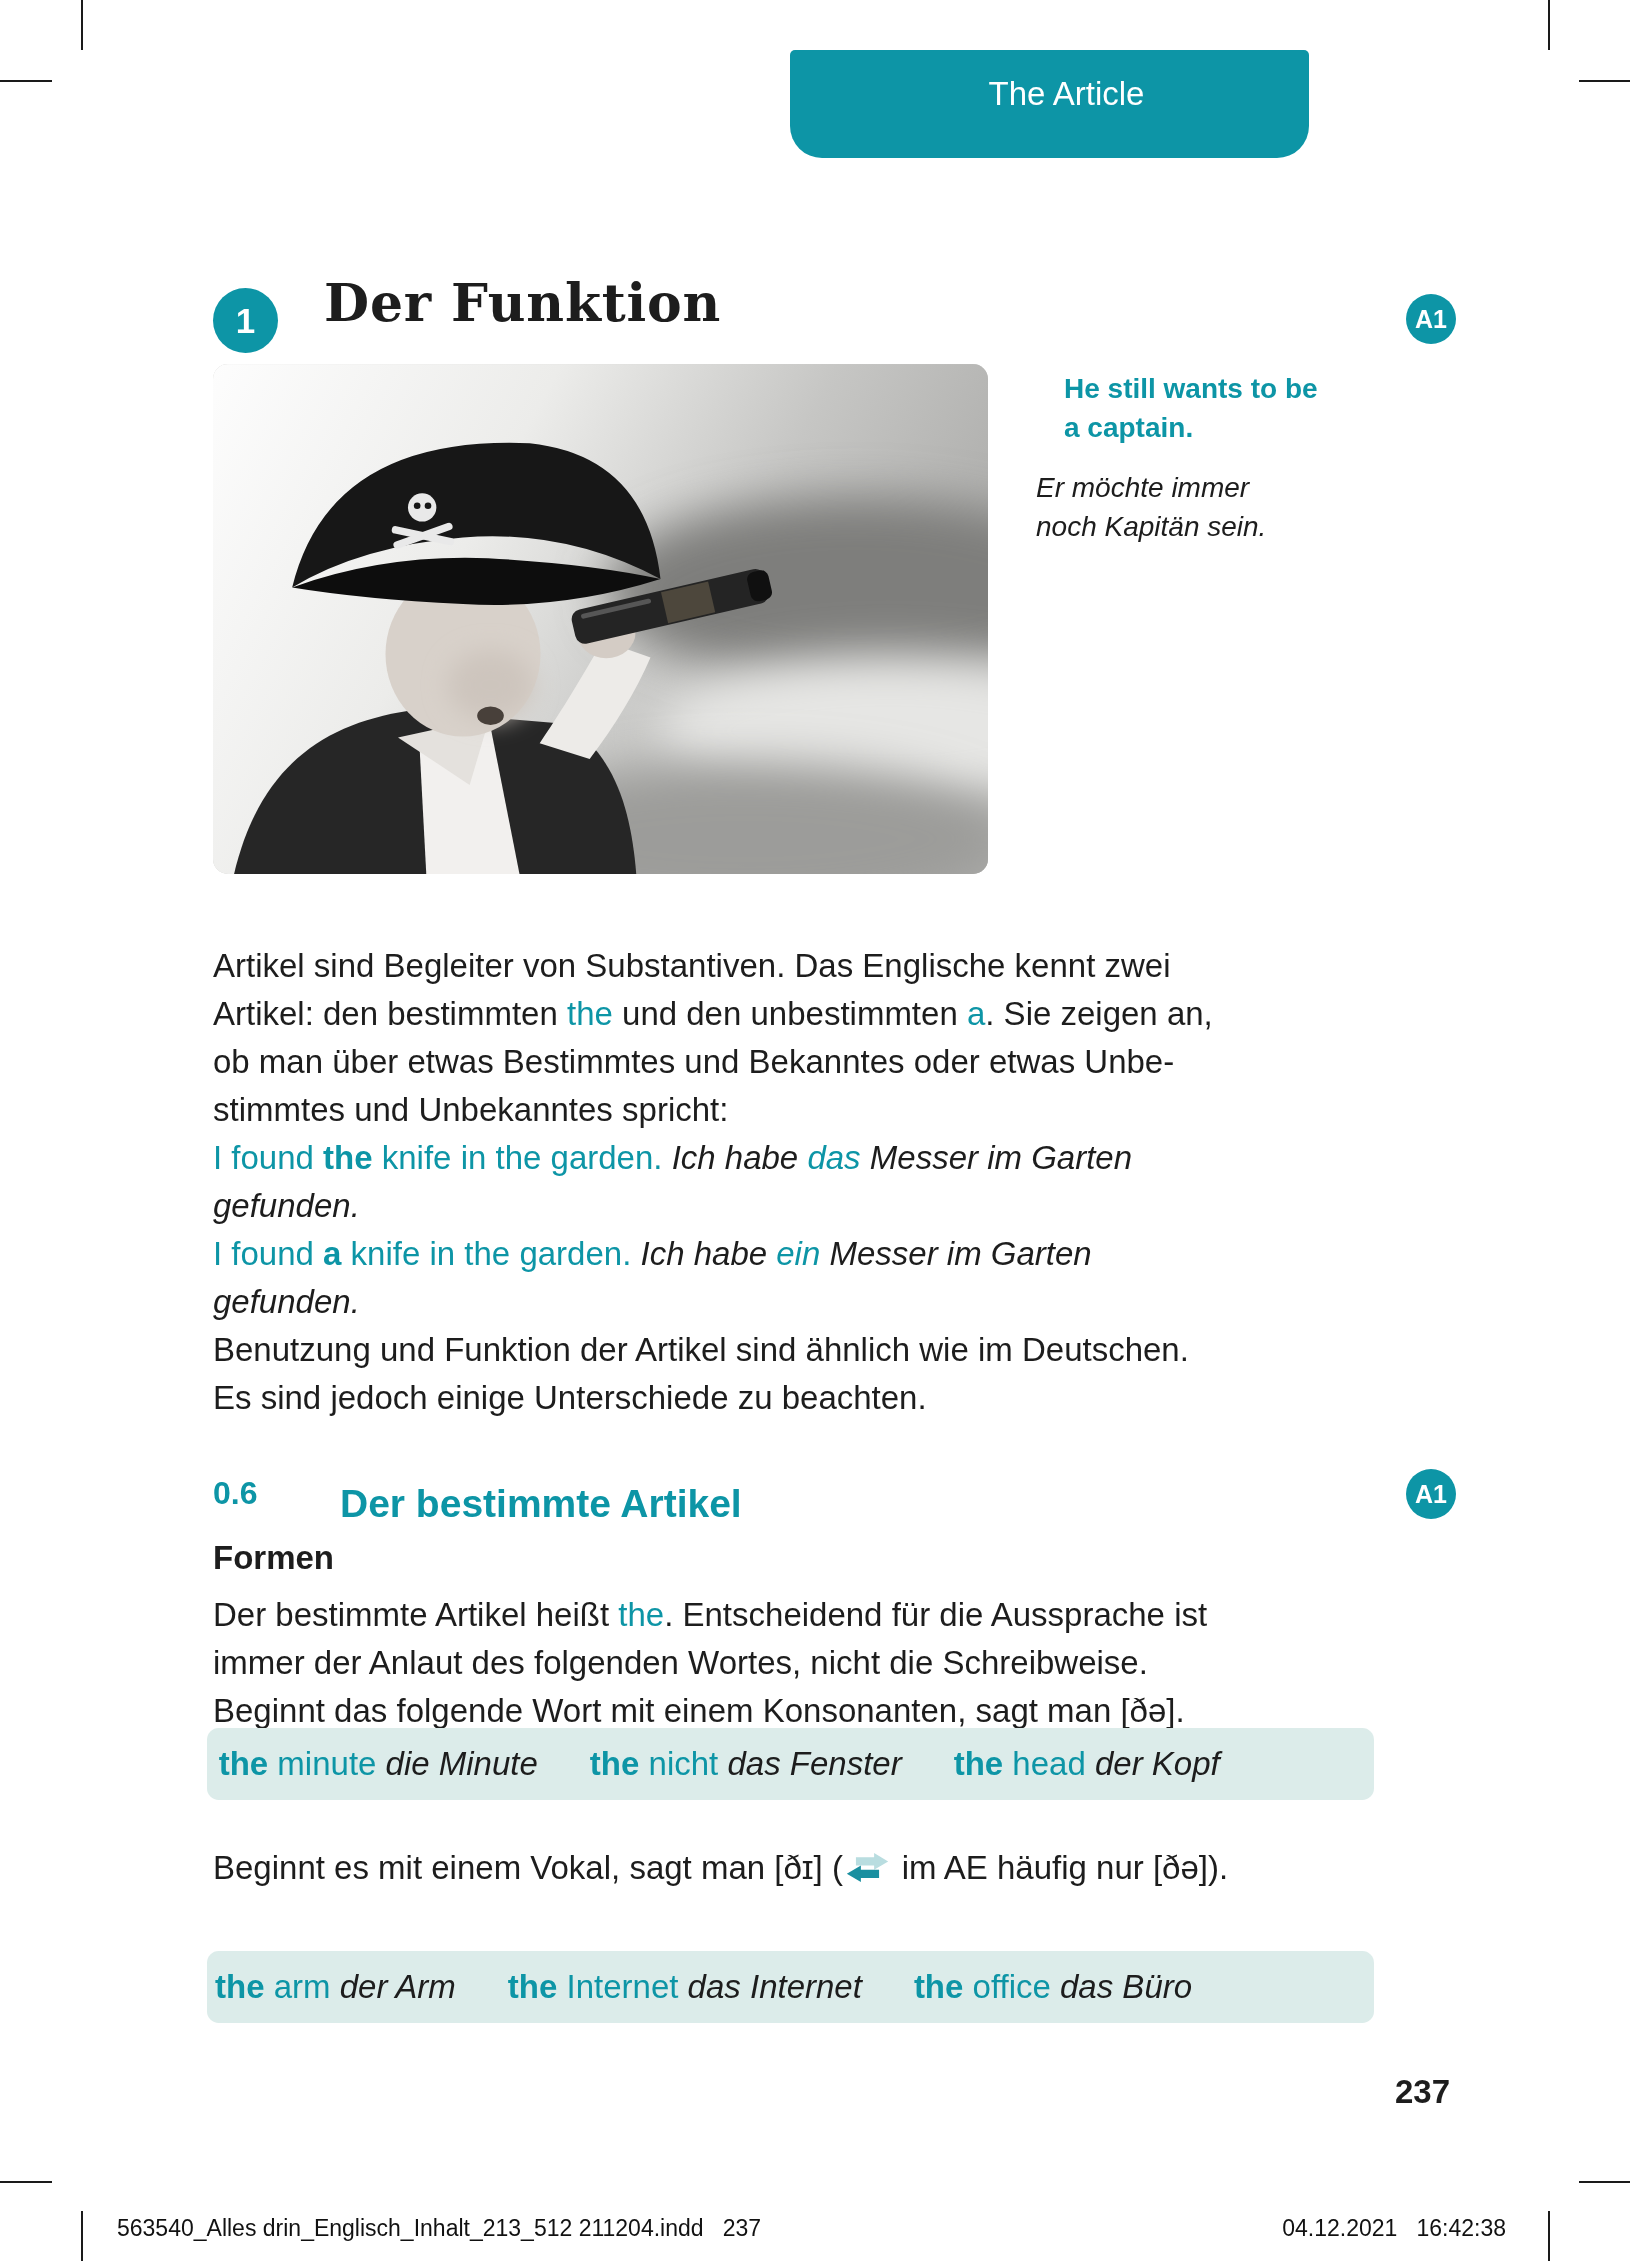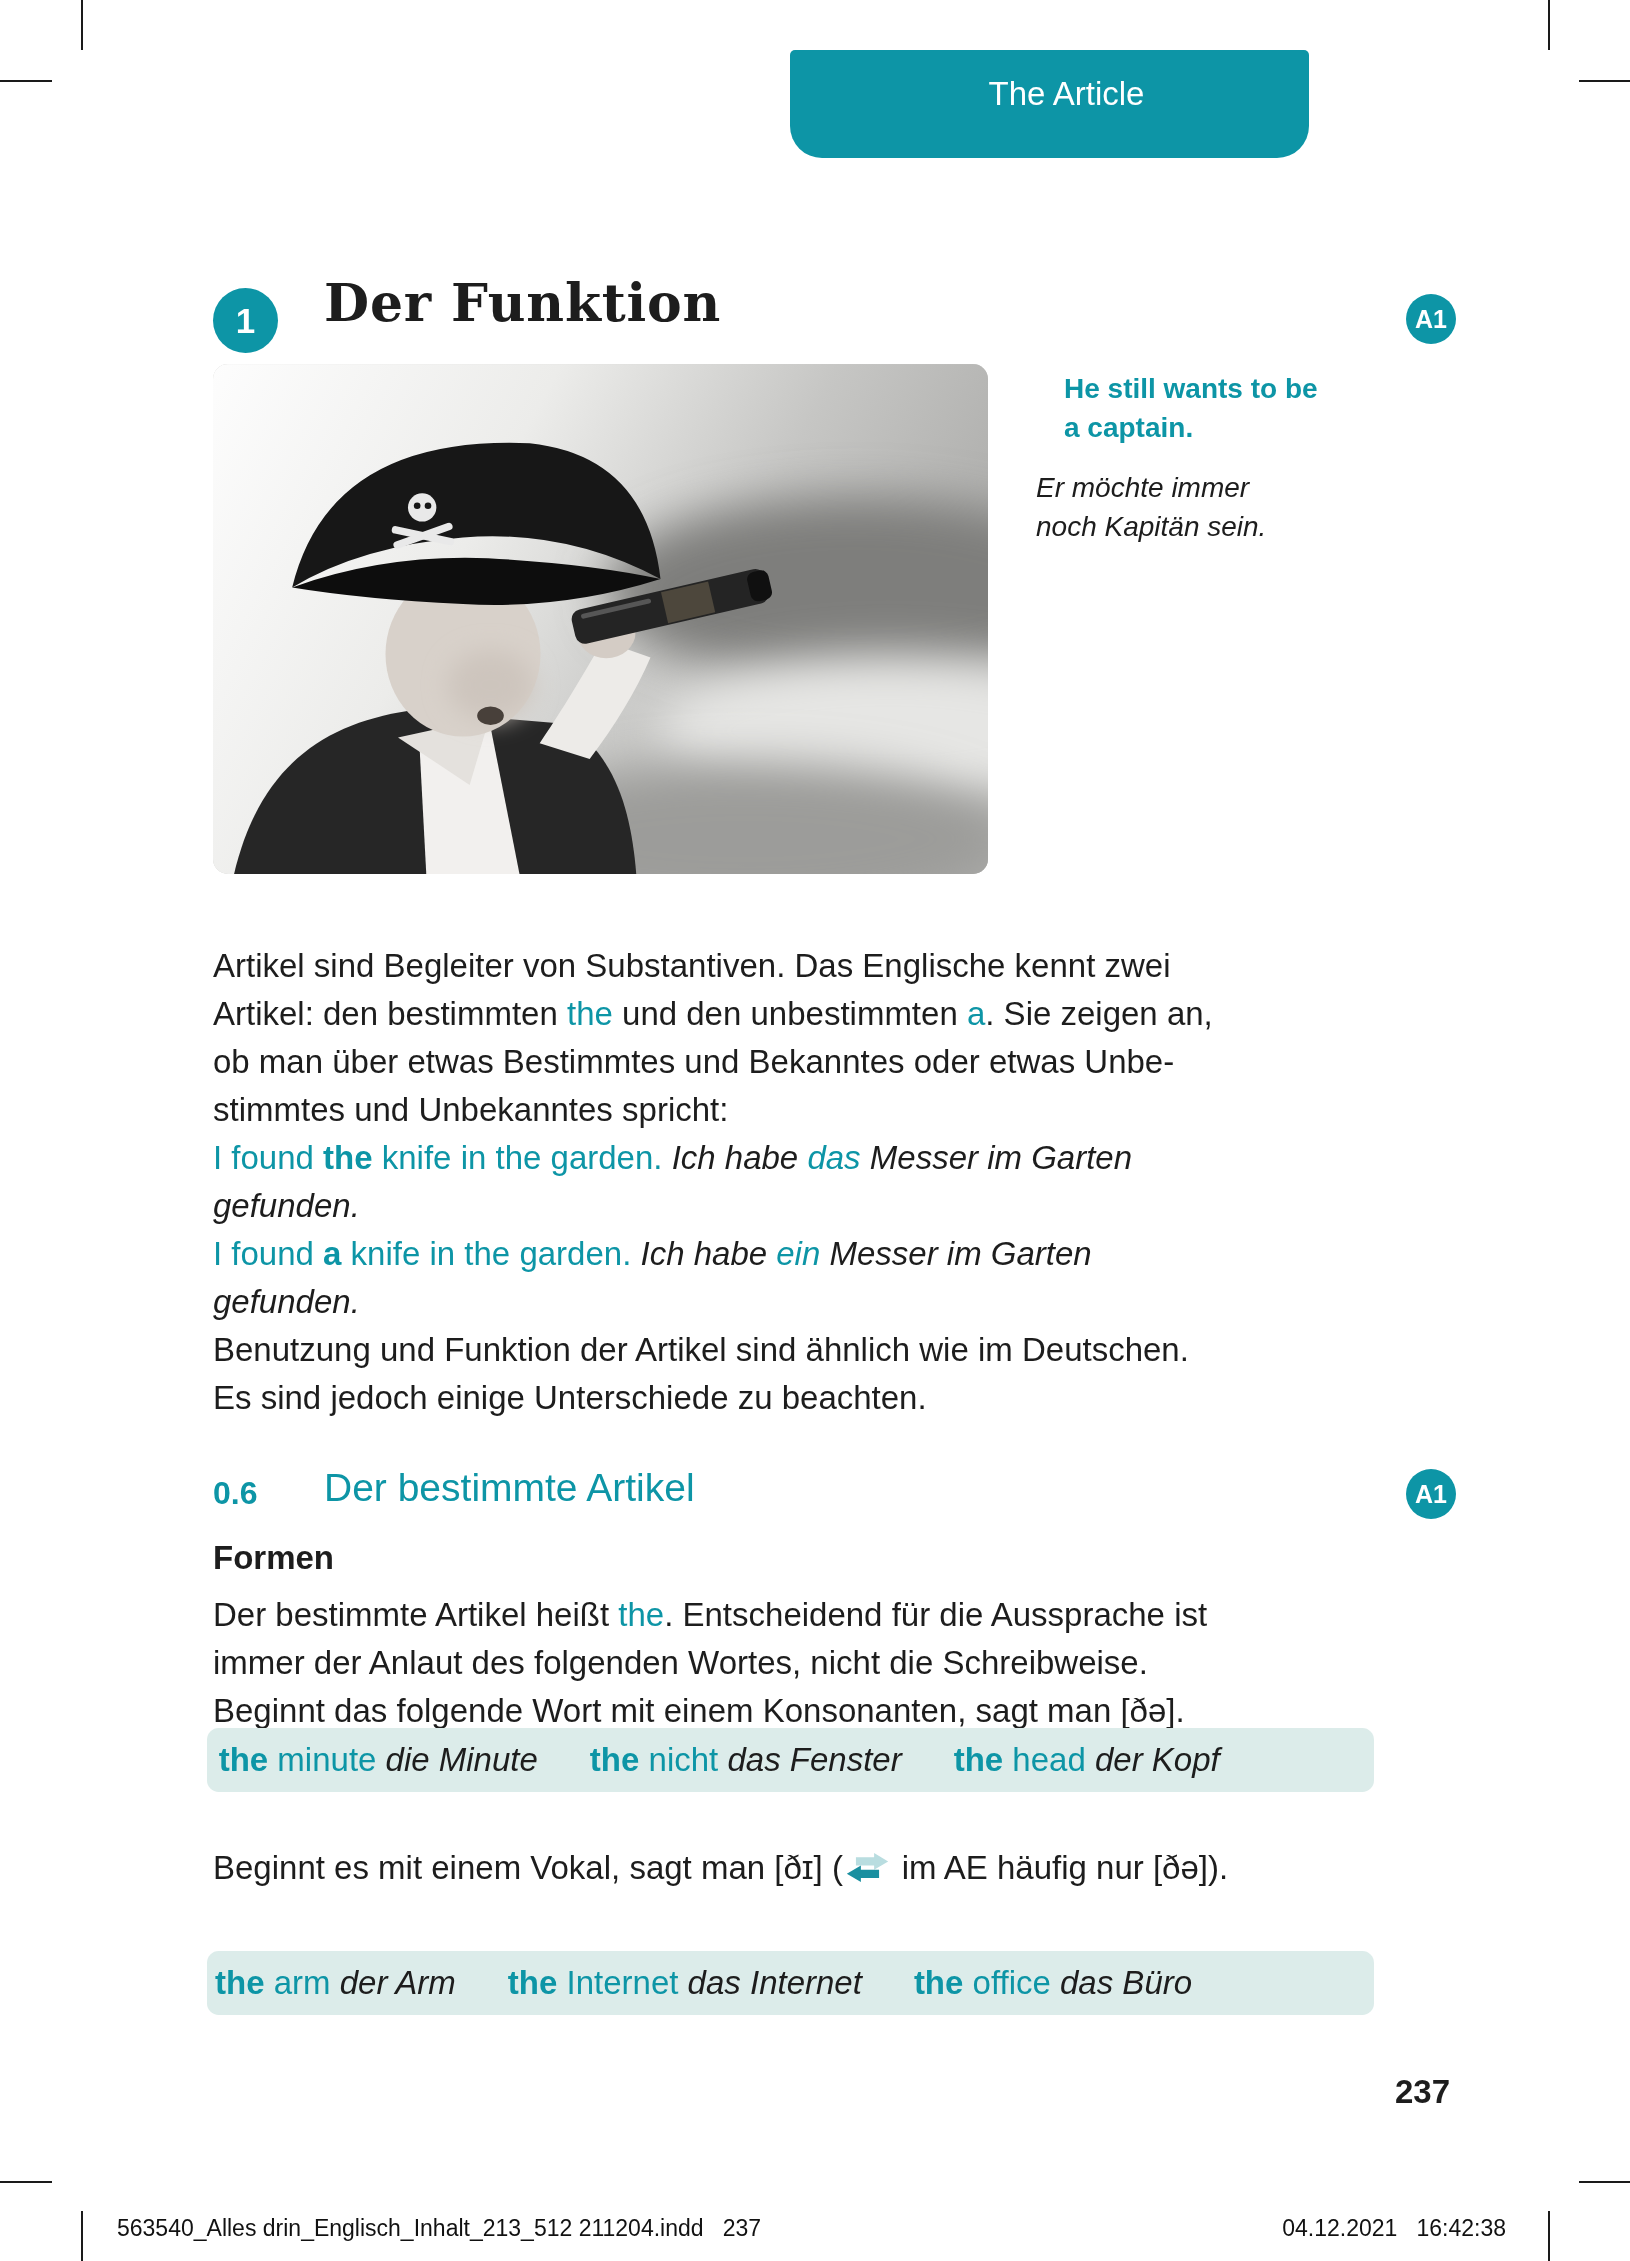--- a/index.html
+++ b/index.html
@@ -45,24 +45,24 @@
   .para{
     position:absolute;left:213px;margin:0;font-size:33px;line-height:48px;white-space:nowrap;
   }
   .intro{top:942px;}
   .formen-para{top:1591px;}
   .t{color:var(--teal);}
   .tb{color:var(--teal);font-weight:bold;}
   .i{font-style:italic;}
   .ti{color:var(--teal);font-style:italic;}
   .sec-num{position:absolute;left:213px;top:1475px;margin:0;color:var(--teal);font-weight:bold;font-size:32px;}
-  .sec-title{position:absolute;left:324px;top:1466px;margin:0;color:var(--teal);font-weight:normal;font-size:39px;}
+  .sec-title{position:absolute;left:324px;top:1466px;margin:16px;color:var(--teal);font-weight:bold;font-size:39px;}
   .formen-head{position:absolute;left:213px;top:1539px;margin:0;font-size:33px;font-weight:bold;color:#1d1d1d;}
   .ex-box{
-    position:absolute;left:207px;width:1167px;height:64px;background:var(--lightteal);
+    position:absolute;left:207px;width:1167px;height:72px;background:var(--lightteal);
     border-radius:11.7px;display:flex;align-items:center;gap:52px;
     padding-left:11.7px;box-sizing:border-box;font-size:33px;white-space:pre;
   }
   .box1{top:1728px;}
   .box2{top:1951px;padding-left:8px;}
   .art{color:var(--teal);font-weight:bold;}
   .word{color:var(--teal);}
   .tr{font-style:italic;color:#1d1d1d;}
   .vokal{position:absolute;left:213px;top:1849px;margin:0;font-size:33px;white-space:nowrap;}
   .arrow-icon{vertical-align:-5px;margin:0 3.3px;}

